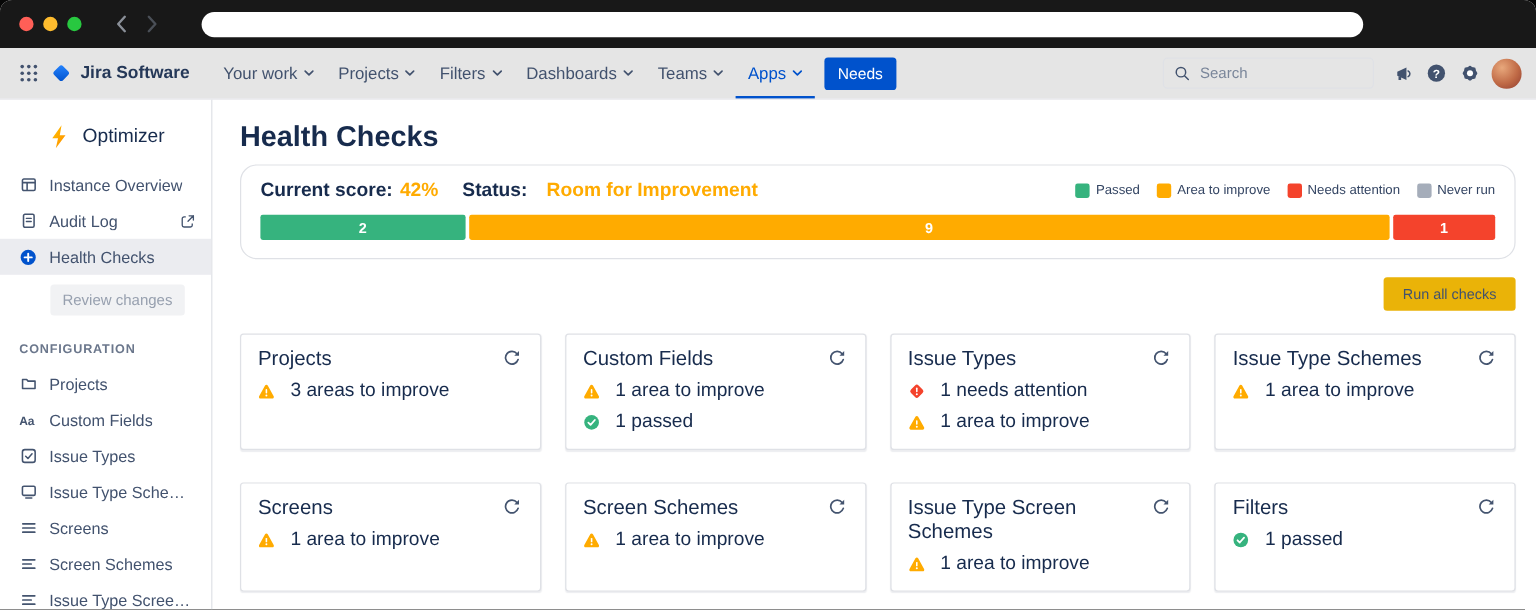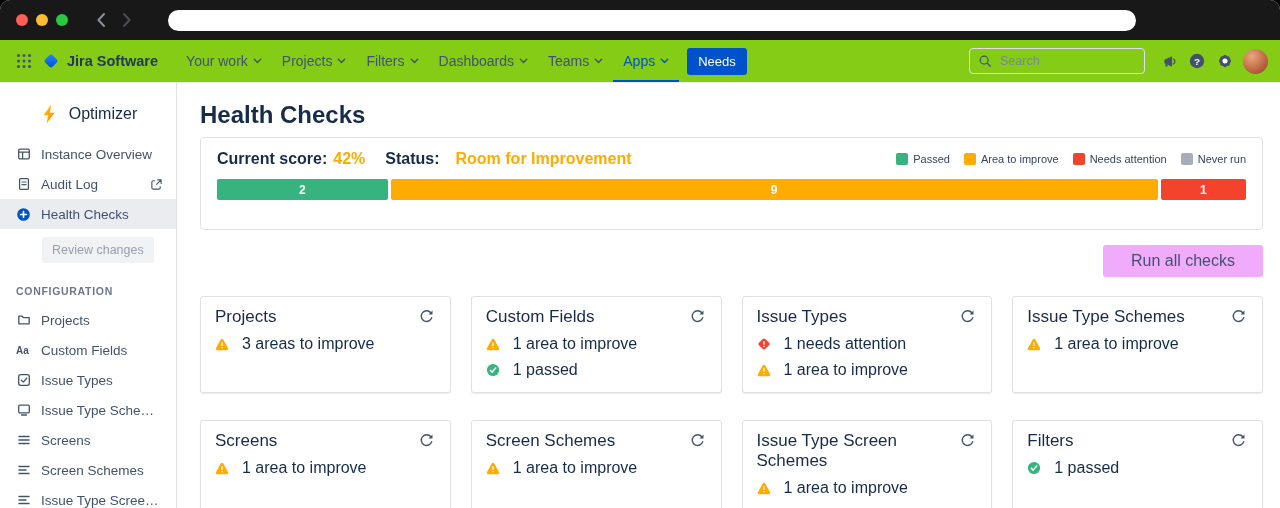--- a/index.html
+++ b/index.html
@@ -13,21 +13,21 @@
 
   
   .chrome { flex:0 0 40px; background:#181818; display:flex; align-items:center; padding:0 16px; }
   .lights { display:flex; gap:8px; margin-right:20px; }
   .light { width:12px; height:12px; border-radius:50%; }
   .light.r { background:#FF5F57; } .light.y { background:#FEBC2E; } .light.g { background:#28C840; }
   .navarrow { width:26px; height:26px; display:flex; align-items:center; justify-content:center; cursor:pointer; }
   .urlbar { flex:1; height:21px; background:#ffffff; border-radius:11px; margin:0 128px 0 28px; }
 
   
-  .topnav { flex:0 0 42px; background:#84cc16; border-bottom:1px solid #EBECF0;
+  .topnav { flex:0 0 42px; background:#e5e5e5; border-bottom:1px solid #EBECF0;
     display:flex; align-items:center; padding:0 12px 0 10px; }
   .appswitcher { width:28px; height:28px; display:flex; align-items:center; justify-content:center;
     border-radius:3px; cursor:pointer; }
   .brand { display:flex; align-items:center; gap:7px; margin:0 18px 0 4px; cursor:pointer; }
   .brand-label { font-size:14.5px; font-weight:600; color:#253858; }
   #topnav-items { display:flex; align-items:stretch; height:42px; }
   .tn-item { display:flex; align-items:center; gap:5px; padding:0 10px; font-size:14px; color:#42526E;
     border-bottom:2px solid transparent; padding-top:2px; cursor:pointer; }
   .tn-item.active { color:#0052CC; border-bottom-color:#0052CC; font-weight:500; }
   .btn-create { margin-left:8px; background:#0052CC; color:#fff; border:none; border-radius:3px;
@@ -56,35 +56,35 @@
   .sb-grow { flex:1; }
   .btn-review { margin:8px 16px 10px 42px; background:#F1F2F4; border:none; border-radius:3px;
     color:#97A0AF; font-size:12.5px; padding:6px 10px; cursor:default; font-family:inherit; }
   .sb-heading { font-size:10.5px; font-weight:700; letter-spacing:.7px; color:#6B778C; padding:12px 16px 8px; }
 
   .main { flex:1; padding:18px 17px 0 23px; overflow:hidden; }
   .page-title { margin:0 0 8px; font-size:24px; font-weight:600; color:#172B4D; }
   .desc { margin:0 0 16px; font-size:13px; color:#172B4D; white-space:nowrap; letter-spacing:-0.1px; }
   .desc a { color:#0052CC; text-decoration:none; cursor:pointer; }
 
-  .scorecard { border:1px solid #DFE1E6; border-radius:4px; padding:12px 16px 29px; }
+  .scorecard { border:1px solid #DFE1E6; border-radius:14px; padding:12px 16px 15px; }
   .scorerow { display:flex; align-items:center; margin-bottom:11px; font-size:16px; color:#172B4D; }
   .score-label, .status-label { font-weight:600; }
   .score-value { color:#FFAB00; font-weight:700; margin:0 20px 0 6px; }
   .status-value { color:#FFAB00; font-weight:700; margin-left:16px; }
   .legend { margin-left:auto; display:flex; align-items:center; gap:14px; }
   .legend-item { display:flex; align-items:center; gap:5px; font-size:11px; color:#344563; }
   .legend-swatch { width:12px; height:12px; border-radius:2px; }
   .stackbar { display:flex; height:21px; gap:3px; }
   .segment { display:flex; align-items:center; justify-content:center; color:#fff;
     font-size:12px; font-weight:700; border-radius:2px; }
 
   .runrow { display:flex; justify-content:flex-end; margin:15px 0 19px; }
-  .btn-subtle { background:#f0abfc; border:none; border-radius:3px; color:#42526E;
-    font-size:16px; padding:7px 28px; cursor:pointer; font-family:inherit; }
+  .btn-subtle { background:#eab308; border:none; border-radius:3px; color:#42526E;
+    font-size:12px; padding:7px 16px; cursor:pointer; font-family:inherit; }
 
   .cards { display:grid; grid-template-columns:repeat(4, 1fr); gap:27px 20px; }
   .card { border:1px solid #DFE1E6; border-radius:3px; padding:10px 14px 13px;
     box-shadow:0 1px 1px rgba(9,30,66,.08); background:#fff; cursor:pointer; }
   .card-head { display:flex; justify-content:space-between; align-items:flex-start; margin-bottom:5px; }
   .card-title { font-size:17px; color:#172B4D; font-weight:500; }
   .refresh { padding:2px; display:flex; }
   .status { display:flex; align-items:center; gap:13px; font-size:16px; color:#172B4D; margin-top:8px; }
   .st-icon { display:flex; }
 </style>

